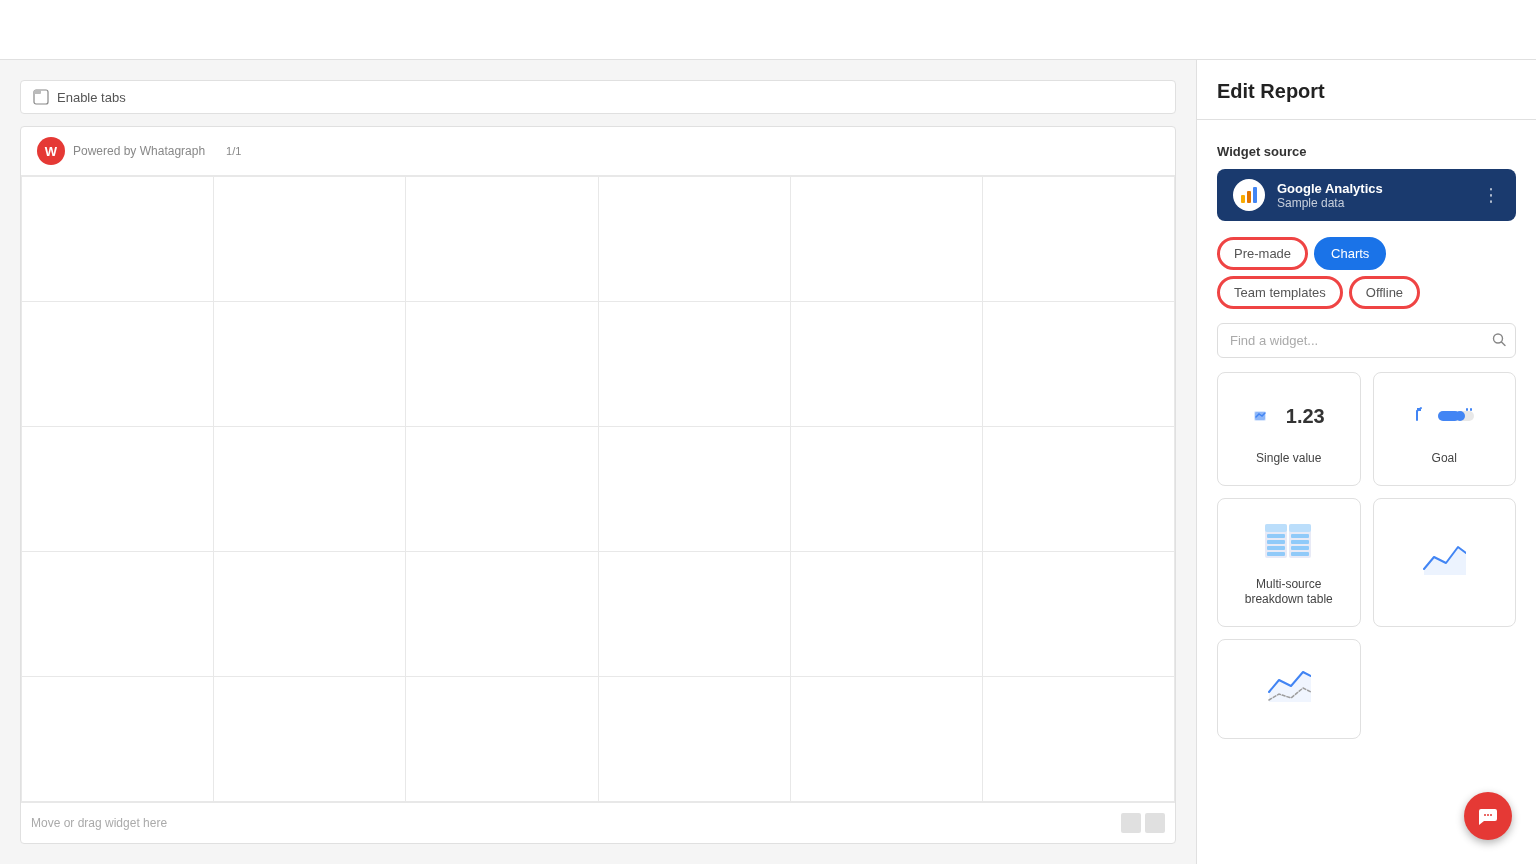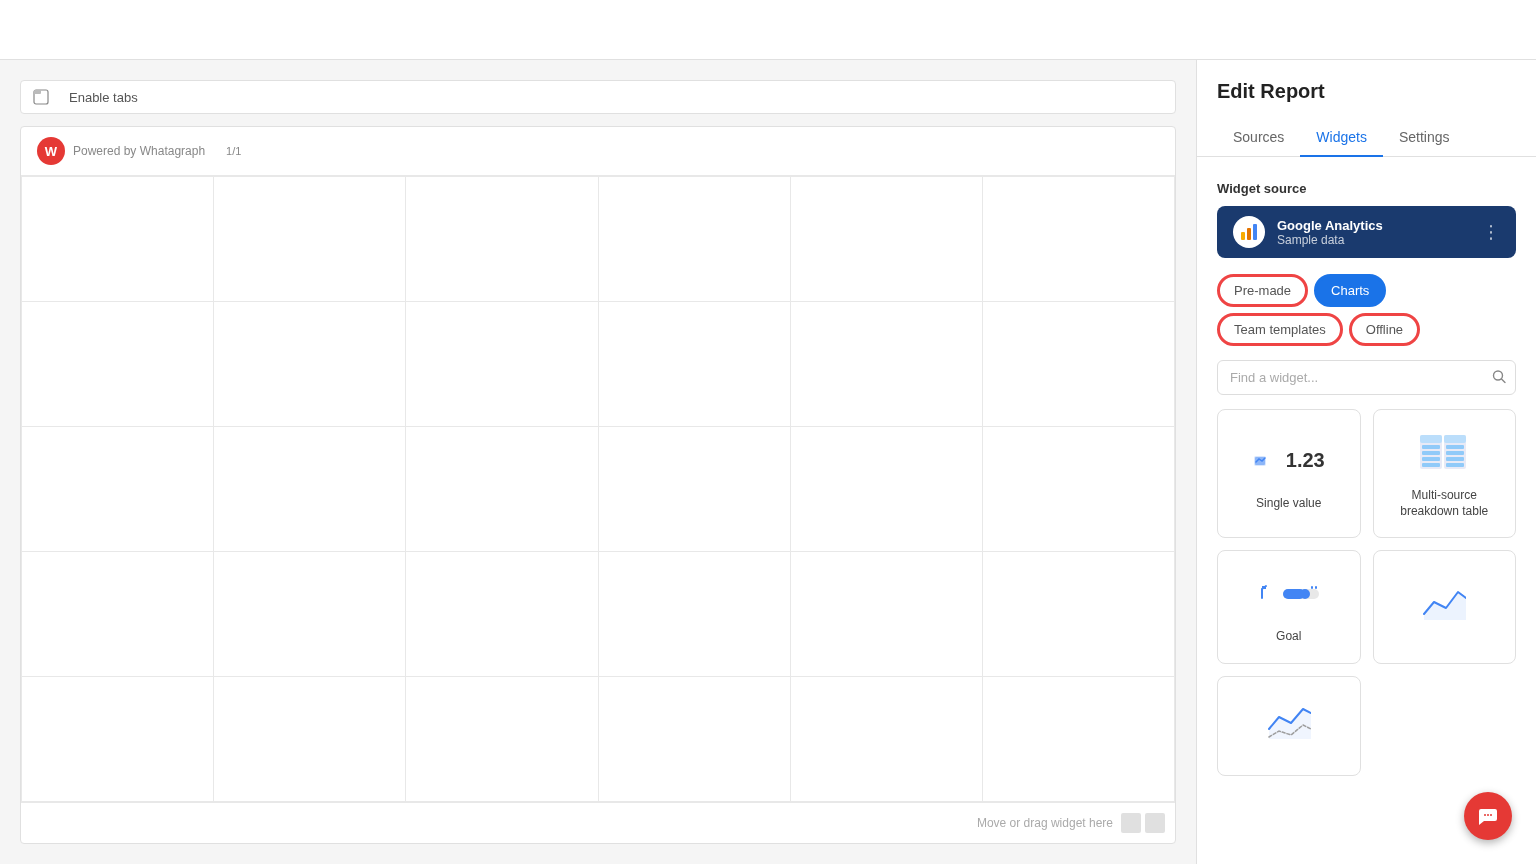--- a/index.html
+++ b/index.html
@@ -35,21 +35,21 @@
       background: #f5f5f5;
       display: flex;
       flex-direction: column;
       overflow: hidden;
       padding: 20px;
     }
 
     .enable-tabs-bar {
       display: flex;
       align-items: center;
-      gap: 20px;
+      gap: 8px;
       padding: 8px 12px;
       background: #fff;
       border: 1px solid #e0e0e0;
       border-radius: 4px;
       margin-bottom: 12px;
       font-size: 13px;
       color: #555;
       cursor: pointer;
     }
 
@@ -119,22 +119,22 @@
       border-right: 1px solid #e8e8e8;
       border-bottom: 1px solid #e8e8e8;
       min-height: 80px;
     }
 
     .canvas-footer {
       border-top: 1px solid #e8e8e8;
       padding: 10px;
       display: flex;
       align-items: center;
-      justify-content: flex-end;
-      gap: 8px;
+      justify-content: space-between;
+      gap: 24px;
       color: #aaa;
       font-size: 12px;
     }
 
     .drag-icons {
       display: flex;
       gap: 4px;
     }
 
     .drag-icon {
@@ -446,25 +446,20 @@
           <div class="drag-icon"></div>
           <div class="drag-icon"></div>
         </div>
       </div>
     </div>
   </div>
 
   <div class="right-panel">
     <div class="panel-header">
       <div class="panel-title">Edit Report</div>
-      <div class="panel-tabs" id="panel-tabs">
-      <div class="panel-tab">Sources</div>
-          <div class="panel-tab active">Widgets</div>
-          <div class="panel-tab">Settings</div>
-        </div>
     </div>
 
     <div class="panel-body">
 
       <div class="section-title" style="margin-bottom:10px;">Widget source</div>
 
       <div class="widget-source-card">
         <div class="ga-icon">
 
           <svg width="20" height="20" viewBox="0 0 20 20">
@@ -503,20 +498,38 @@
               <div class="single-value-icon">
     <svg width="26" height="26" viewBox="0 0 26 26" fill="none">
       <rect x="1" y="8" width="12" height="10" rx="2" fill="#4285F4" opacity="0.2"></rect>
       <rect x="2" y="9" width="10" height="8" rx="1" fill="#4285F4" opacity="0.5"></rect>
       <path d="M3 14 L6 11 L9 13 L12 10" stroke="#4285F4" stroke-width="1.5" stroke-linecap="round" fill="none"></path>
     </svg>
     <span style="font-size:20px; font-weight:700; color:#333; margin-left:3px;">1.23</span>
   </div>
             </div>
     <div class="widget-label">Single value</div>
+  </div>
+          <div class="widget-card">
+    <div class="widget-icon">
+              <div style="display:flex;align-items:center;gap:4px;">
+    <svg width="20" height="20" viewBox="0 0 20 20" fill="none">
+      <path d="M3 14 L3 5 L7 2" stroke="#4285F4" stroke-width="2" stroke-linecap="round" fill="none"></path>
+      <path d="M3 5 L7 5 L7 2 L3 2 Z" fill="#4285F4"></path>
+    </svg>
+    <svg width="36" height="20" viewBox="0 0 36 20" fill="none">
+      <rect x="0" y="5" width="36" height="10" rx="5" fill="#e8e8e8"></rect>
+      <rect x="0" y="5" width="22" height="10" rx="5" fill="#4285F4"></rect>
+      <circle cx="22" cy="10" r="5" fill="#4285F4"></circle>
+      <rect x="28" y="2" width="2" height="3" rx="1" fill="#4285F4"></rect>
+      <rect x="32" y="2" width="2" height="3" rx="1" fill="#4285F4"></rect>
+    </svg>
+  </div>
+            </div>
+    <div class="widget-label">Goal</div>
   </div>
           <div class="widget-card">
     <div class="widget-icon">
               <svg width="48" height="36" viewBox="0 0 48 36" fill="none">
     <rect x="0" y="0" width="22" height="34" rx="2" fill="#e8eaf6"></rect>
     <rect x="0" y="0" width="22" height="8" rx="2" fill="#bbdefb"></rect>
     <rect x="2" y="10" width="18" height="4" rx="1" fill="#90caf9"></rect>
     <rect x="2" y="16" width="18" height="4" rx="1" fill="#90caf9"></rect>
     <rect x="2" y="22" width="18" height="4" rx="1" fill="#90caf9"></rect>
     <rect x="2" y="28" width="18" height="4" rx="1" fill="#90caf9"></rect>
@@ -525,38 +538,20 @@
     <rect x="26" y="10" width="18" height="4" rx="1" fill="#90caf9"></rect>
     <rect x="26" y="16" width="18" height="4" rx="1" fill="#90caf9"></rect>
     <rect x="26" y="22" width="18" height="4" rx="1" fill="#90caf9"></rect>
     <rect x="26" y="28" width="18" height="4" rx="1" fill="#90caf9"></rect>
   </svg>
             </div>
     <div class="widget-label">Multi-source breakdown table</div>
   </div>
           <div class="widget-card">
     <div class="widget-icon">
-              <div style="display:flex;align-items:center;gap:4px;">
-    <svg width="20" height="20" viewBox="0 0 20 20" fill="none">
-      <path d="M3 14 L3 5 L7 2" stroke="#4285F4" stroke-width="2" stroke-linecap="round" fill="none"></path>
-      <path d="M3 5 L7 5 L7 2 L3 2 Z" fill="#4285F4"></path>
-    </svg>
-    <svg width="36" height="20" viewBox="0 0 36 20" fill="none">
-      <rect x="0" y="5" width="36" height="10" rx="5" fill="#e8e8e8"></rect>
-      <rect x="0" y="5" width="22" height="10" rx="5" fill="#4285F4"></rect>
-      <circle cx="22" cy="10" r="5" fill="#4285F4"></circle>
-      <rect x="28" y="2" width="2" height="3" rx="1" fill="#4285F4"></rect>
-      <rect x="32" y="2" width="2" height="3" rx="1" fill="#4285F4"></rect>
-    </svg>
-  </div>
-            </div>
-    <div class="widget-label">Goal</div>
-  </div>
-          <div class="widget-card">
-    <div class="widget-icon">
               <svg width="44" height="36" viewBox="0 0 44 36" fill="none">
     <polyline points="2,30 12,18 24,24 36,8 44,14" stroke="#4285F4" stroke-width="2" fill="none" stroke-linecap="round" stroke-linejoin="round"></polyline>
     <polygon points="2,30 12,18 24,24 36,8 44,14 44,36 2,36" fill="#4285F4" opacity="0.1"></polygon>
   </svg>
             </div>
 
   </div>
           <div class="widget-card">
     <div class="widget-icon">
               <svg width="44" height="36" viewBox="0 0 44 36" fill="none">

